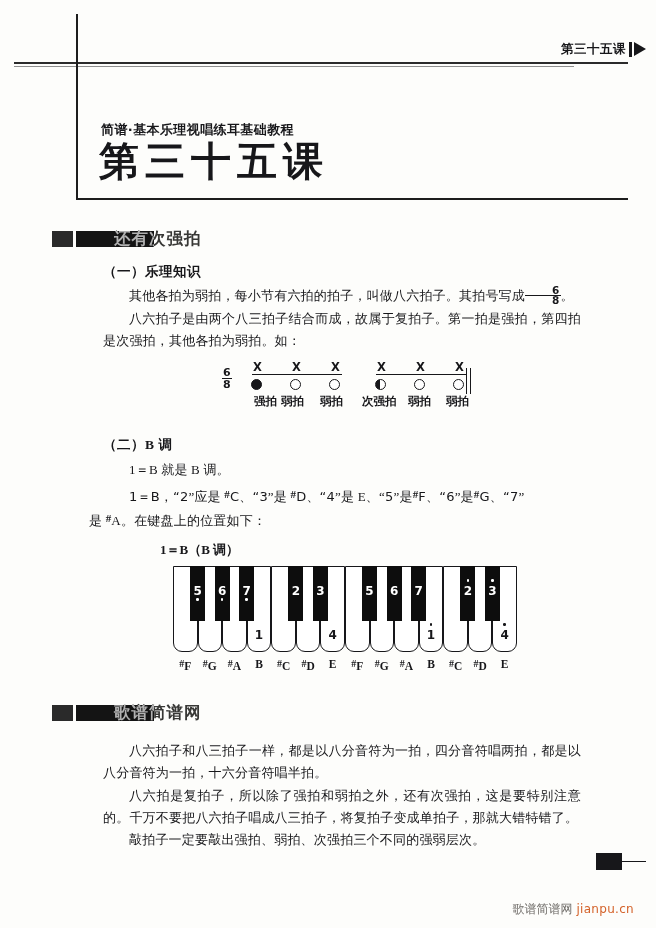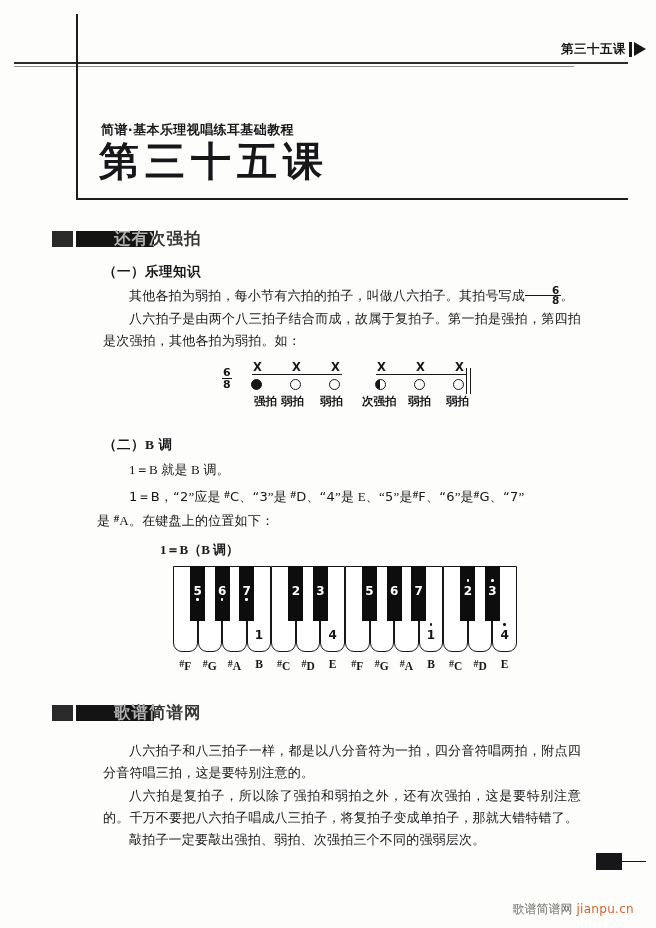--- a/index.html
+++ b/index.html
@@ -404,21 +404,21 @@
   </div>
 
   <div class="sub-h" style="left:103px; top:436px;">（二）B 调</div>
 
   <div class="txt ind" style="left:103px; top:459px; width:478px;">1＝B 就是 B 调。</div>
 
   <div class="txt" style="left:103px; top:483px; width:492px; text-indent:26px;">
     <span class="mono-b">1＝B，“</span><span class="mono-b">2</span><span>”应是 </span><span class="sharp">#</span><span class="mono-b">C、“</span><span class="mono-b">3</span><span>”是 </span><span class="sharp">#</span><span class="mono-b">D、“</span><span class="mono-b">4</span><span>”是 E、“</span><span class="mono-b">5</span><span>”是</span><span class="sharp">#</span><span class="mono-b">F、“</span><span class="mono-b">6</span><span>”是</span><span class="sharp">#</span><span class="mono-b">G、“</span><span class="mono-b">7</span><span>”</span>
   </div>
 
-  <div class="txt" style="left:89px; top:507px; width:492px;margin-left:8px;">
+  <div class="txt" style="left:89px; top:507px; width:492px;">
     <span>是 </span><span class="sharp">#</span><span>A。在键盘上的位置如下：</span>
   </div>
 
   <div class="kb-cap">1＝B（B 调）</div>
   <div class="kb" id="keyboard">
       <div class="kb-white" style="left: 0px;"></div>
       <div class="kb-white" style="left: 24.57px;"></div>
       <div class="kb-white" style="left: 49.14px;"></div>
       <div class="kb-white" style="left: 73.71px;"></div>
       <div class="kb-num onwhite" style="left: 73.71px;">1</div>
@@ -470,21 +470,21 @@
       <div class="kb-lab" style="left: 288.84px; width: 36.57px;"><span class="sh">#</span><span>D</span></div>
       <div class="kb-lab" style="left: 313.41px; width: 36.57px;"><span>E</span></div>
     </div>
 
   <div class="sec" style="left:52px; top:703px; width:180px;">
     <div class="blk1"></div>
     <div class="blk2"></div>
     <div class="sec-label">歌谱简谱网</div>
   </div>
 
-  <div class="txt ind" style="left:103px; top:740px; width:478px;">八六拍子和八三拍子一样，都是以八分音符为一拍，四分音符唱两拍，附点四分音符唱三拍，这是要特别注意的。</div>
+  <div class="txt ind" style="left:103px; top:740px; width:478px;">八六拍子和八三拍子一样，都是以八分音符为一拍，四分音符唱两拍，都是以八分音符为一拍，十六分音符唱半拍。</div>
   <div class="txt ind" style="left:103px; top:785px; width:478px;">八六拍是复拍子，所以除了强拍和弱拍之外，还有次强拍，这是要特别注意的。千万不要把八六拍子唱成八三拍子，将复拍子变成单拍子，那就大错特错了。</div>
   <div class="txt ind" style="left:103px; top:829px; width:478px;">敲拍子一定要敲出强拍、弱拍、次强拍三个不同的强弱层次。</div>
 
   <div class="foot-blk"></div>
   <div class="foot-line"></div>
   <div class="watermark">
     <span>歌谱简谱网</span>
     <span class="wm-url">jianpu.cn</span>
   </div>
 

